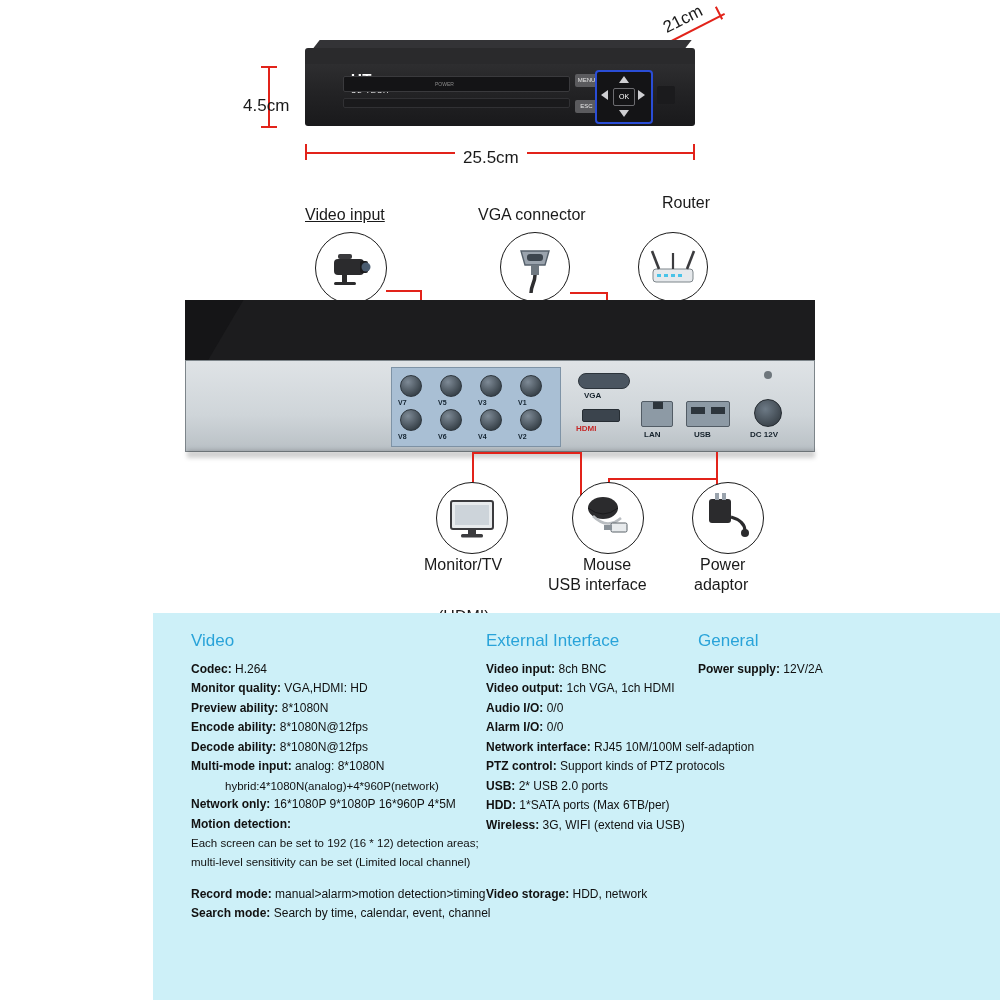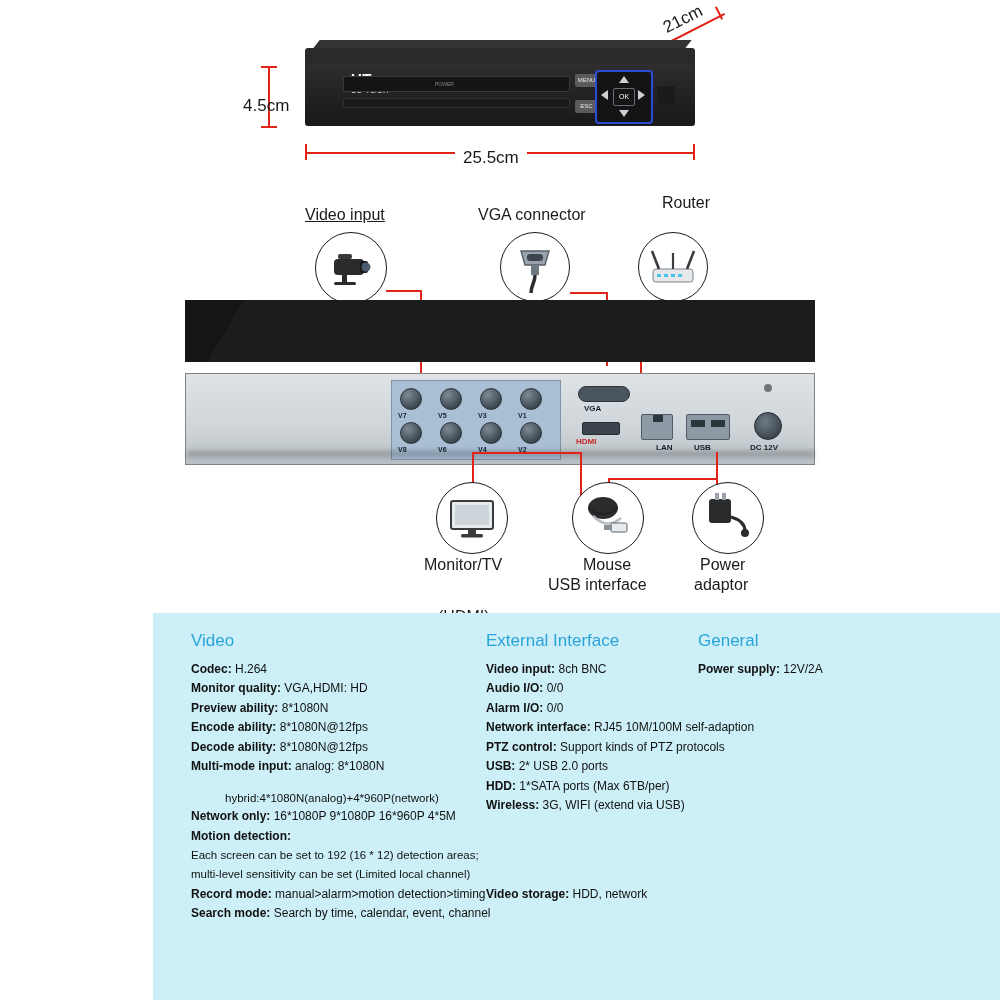--- a/index.html
+++ b/index.html
@@ -212,21 +212,20 @@
     background: #1c1c1e;
     clip-path: polygon(0 100%, 100% 100%, 100% 0, 6% 0);
   }
   .rear-face {
     position: absolute;
     left: 0; top: 60px;
     width: 630px; height: 92px;
     background: linear-gradient(180deg,#dfe3e6 0%, #cfd5d9 60%, #b9c0c5 100%);
     border: 1px solid #7d858a;
     box-sizing: border-box;
-    margin-top: 13px;
   }
   .rear-shadow {
     position: absolute;
     left: 2px; top: 150px;
     width: 628px; height: 8px;
     background: rgba(0,0,0,.18);
     filter: blur(2px);
   }
   .bnc-panel {
     position: absolute;
@@ -468,21 +467,21 @@
 
       <div class="vga-port"></div>
       <div class="port-lbl" style="left:398px; top:30px;">VGA</div>
 
       <div class="hdmi-port"></div>
       <div class="port-lbl" style="left:390px; top:63px; color:#c62828;">HDMI</div>
 
       <div class="lan-port">
         <div class="bar" style="left:11px; top:0; width:10px; height:7px;"></div>
       </div>
-      <div class="port-lbl" style="left:470px; top:69px;">LAN</div>
+      <div class="port-lbl" style="left:458px; top:69px;">LAN</div>
 
       <div class="usb-port">
         <div class="bar" style="left:4px; top:5px; width:14px; height:7px;"></div>
         <div class="bar" style="left:24px; top:5px; width:14px; height:7px;"></div>
       </div>
       <div class="port-lbl" style="left:508px; top:69px;">USB</div>
 
       <div class="screw"></div>
       <div class="dc-port"></div>
       <div class="port-lbl" style="left:564px; top:69px;">DC 12V</div>
@@ -536,30 +535,31 @@
   <div class="spec-panel">
 
     <div class="col" id="col-video">
       <div class="spec-h">Video</div>
       <div class="spec-row"><b>Codec:</b> <span>H.264</span></div>
       <div class="spec-row"><b>Monitor quality:</b> <span>VGA,HDMI: HD</span></div>
       <div class="spec-row"><b>Preview ability:</b> <span>8*1080N</span></div>
       <div class="spec-row"><b>Encode ability:</b> <span>8*1080N@12fps</span></div>
       <div class="spec-row"><b>Decode ability:</b> <span>8*1080N@12fps</span></div>
       <div class="spec-row"><b>Multi-mode input:</b> <span>analog: 8*1080N</span></div>
-      <div class="spec-cont" style="padding-left:34px;margin-top:12px;">hybrid:4*1080N(analog)+4*960P(network)</div>
+      <div class="spec-cont" style="padding-left:34px;">hybrid:4*1080N(analog)+4*960P(network)</div>
       <div class="spec-row"><b>Network only:</b> <span>16*1080P  9*1080P  16*960P  4*5M</span></div>
       <div class="spec-row"><b>Motion detection:</b></div>
       <div class="spec-cont">Each screen can be set to 192 (16 * 12) detection areas;</div>
       <div class="spec-cont">multi-level sensitivity can be set (Limited local channel)</div>
     </div>
 
     <div class="col" id="col-ext">
       <div class="spec-h">External Interface</div>
       <div class="spec-row"><b>Video input:</b> <span>8ch BNC</span></div>
+      <div class="spec-row"><b>Video output:</b> <span>1ch VGA, 1ch HDMI</span></div>
       <div class="spec-row"><b>Audio I/O:</b> <span>0/0</span></div>
       <div class="spec-row"><b>Alarm I/O:</b> <span>0/0</span></div>
       <div class="spec-row"><b>Network interface:</b> <span>RJ45 10M/100M self-adaption</span></div>
       <div class="spec-row"><b>PTZ control:</b> <span>Support kinds of PTZ protocols</span></div>
       <div class="spec-row"><b>USB:</b> <span>2* USB 2.0 ports</span></div>
       <div class="spec-row"><b>HDD:</b> <span>1*SATA ports (Max 6TB/per)</span></div>
       <div class="spec-row"><b>Wireless:</b> <span>3G, WIFI (extend via USB)</span></div>
     </div>
 
     <div class="col" id="col-gen">

